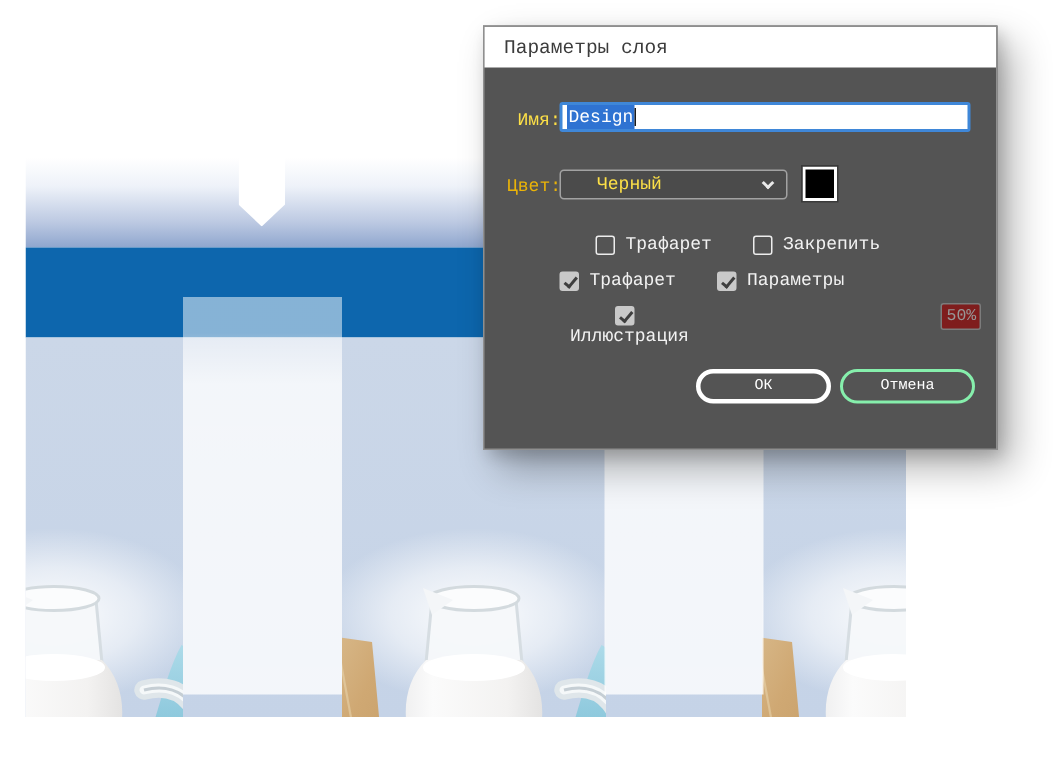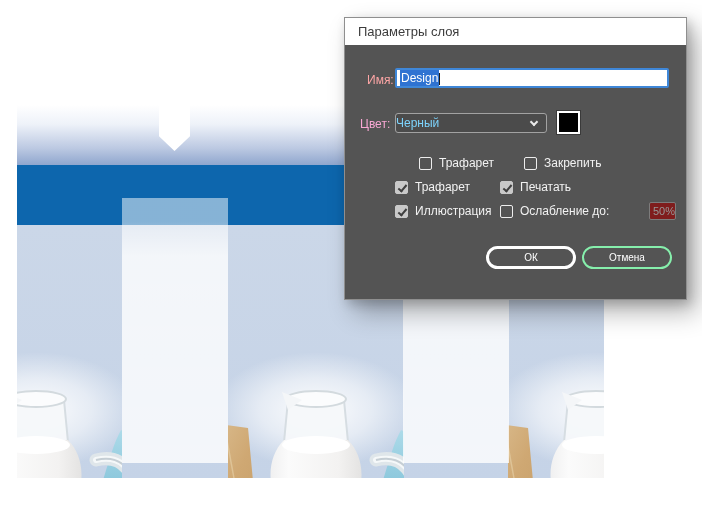--- a/index.html
+++ b/index.html
@@ -24,52 +24,52 @@
   .scene-middle svg { left:-52px; }
   .scene-right  { left:491px; width:96px; }
   .scene-right svg { left:-52px; }
   .panel { position:absolute; top:93px; width:106px; height:265px;
     background:linear-gradient(180deg,rgba(255,255,255,0.50) 0%,rgba(255,255,255,0.50) 9%,
                rgba(255,255,255,0.78) 22%,rgba(255,255,255,0.80) 100%); }
   .panel-1 { left:105px; }
   .panel-2 { left:386px; }
 
   
-  .dialog { position:absolute; left:344px; top:17px; width:343px; height:283px;
+  .dialog { position:absolute; left:322px; top:17px; width:343px; height:283px;
     background:#545454; border:1px solid #8f8f8f;
-    box-shadow:10px 12px 24px rgba(0,0,0,0.30), 3px 4px 10px rgba(0,0,0,0.18); }
+    box-shadow:10px 12px 24px rgba(0,0,0,0.30), 3px 4px 10px rgba(0,0,0,0.18);font-family:Liberation Mono, monospace; }
   .titlebar { position:absolute; left:0; top:0; width:100%; height:27px; background:#ffffff;
     color:#3c3c3c; font-size:13px; line-height:27px; padding-left:13px; }
-  .lbl { position:absolute; color:#fca5a5; font-size:12px; height:20px; line-height:20px; }
-  .lbl-dim { color:#f9a8d4; }
+  .lbl { position:absolute; color:#fde047; font-size:12px; height:20px; line-height:20px; }
+  .lbl-dim { color:#eab308; }
 
   .name-input { position:absolute; left:50px; top:50px; width:274px; height:20px;
     background:#ffffff; border:2px solid #3f87d8; border-radius:2px;
     font-size:12px; line-height:16px; padding:0 3px; color:#222; white-space:nowrap; }
   .selection { background:#2f73d2; color:#ffffff; padding:1px 1px;text-align:center; }
   .caret { display:inline-block; width:0; height:12px; border-left:1px solid #1a1a1a;
     vertical-align:middle; margin-left:0px; }
 
   .dropdown { position:absolute; left:50px; top:95px; width:152px; height:20px;
     background:#4b4b4b; border:1px solid #a2a2a2; border-radius:3px;
-    color:#7dd3fc; font-size:12px; line-height:18px; padding:0 0; }
+    color:#fde047; font-size:12px; line-height:18px; padding:0 24px; }
   .chevron { position:absolute; right:9px; top:5px; width:6px; height:6px;
     border-right:2px solid #e9e9e9; border-bottom:2px solid #e9e9e9; transform:rotate(45deg); }
   .swatch { position:absolute; left:212px; top:93px; width:23px; height:23px;
     border:2px solid #ffffff; outline:1px solid #3a3a3a; }
 
   .opt { position:absolute; display:flex; align-items:center; height:14px; }
   .opt .box { width:13px; height:13px; border:1px solid #ededed; border-radius:2px;
     background:transparent; position:relative; flex:none; }
   .opt.checked .box { background:#c9c9c9; border-color:#c9c9c9; }
   .opt.checked .box::after { content:""; position:absolute; left:4px; top:1px; width:3px; height:7px;
     border-right:2px solid #3f3f3f; border-bottom:2px solid #3f3f3f; transform:rotate(40deg); }
   .opt .optlabel { color:#f2f2f2; font-size:12px; margin-left:7px; white-space:nowrap; }
   .col1 { left:50px; } .col2 { left:155px; }
-  .row1 { top:138px;padding-left:24px; } .row2 { top:162px; } .row3 { top:186px; }
+  .row1 { top:138px;padding-left:24px; } .row2 { top:162px; } .row3 { top:186px;flex-direction:column; }
 
   .dim-input { position:absolute; left:304px; top:184px; width:27px; height:18px;
     background:#7f1d1d; border:1px solid #7c7c7c; border-radius:2px;
     color:#979797; font-size:11px; line-height:16px; padding-left:3px; }
 
   .btn { position:absolute; top:228px; height:23px; border-radius:12px; background:transparent;
     color:#ffffff; font-size:10px; text-align:center; display:flex; align-items:center;
     justify-content:center; cursor:default; }
   .btn-ok { left:141px; width:90px; border:3px solid #ffffff; }
   .btn-cancel { left:237px; width:90px; border:2px solid #86efac; }
@@ -218,29 +218,25 @@
     <div class="opt col2 row1">
       <span class="box"></span>
       <span class="optlabel">Закрепить</span>
     </div>
     <div class="opt col1 row2 checked">
       <span class="box"></span>
       <span class="optlabel">Трафарет</span>
     </div>
     <div class="opt col2 row2 checked">
       <span class="box"></span>
-      <span class="optlabel">Печатать</span>
+      <span class="optlabel">Параметры</span>
     </div>
     <div class="opt col1 row3 checked">
       <span class="box"></span>
       <span class="optlabel">Иллюстрация</span>
-    </div>
-    <div class="opt col2 row3">
-      <span class="box"></span>
-      <span class="optlabel">Ослабление до:</span>
     </div>
     <div class="dim-input">50%</div>
 
     <div class="btn btn-ok">ОК</div>
     <div class="btn btn-cancel">Отмена</div>
   </div>
 
 </div>
 
 </body></html>

